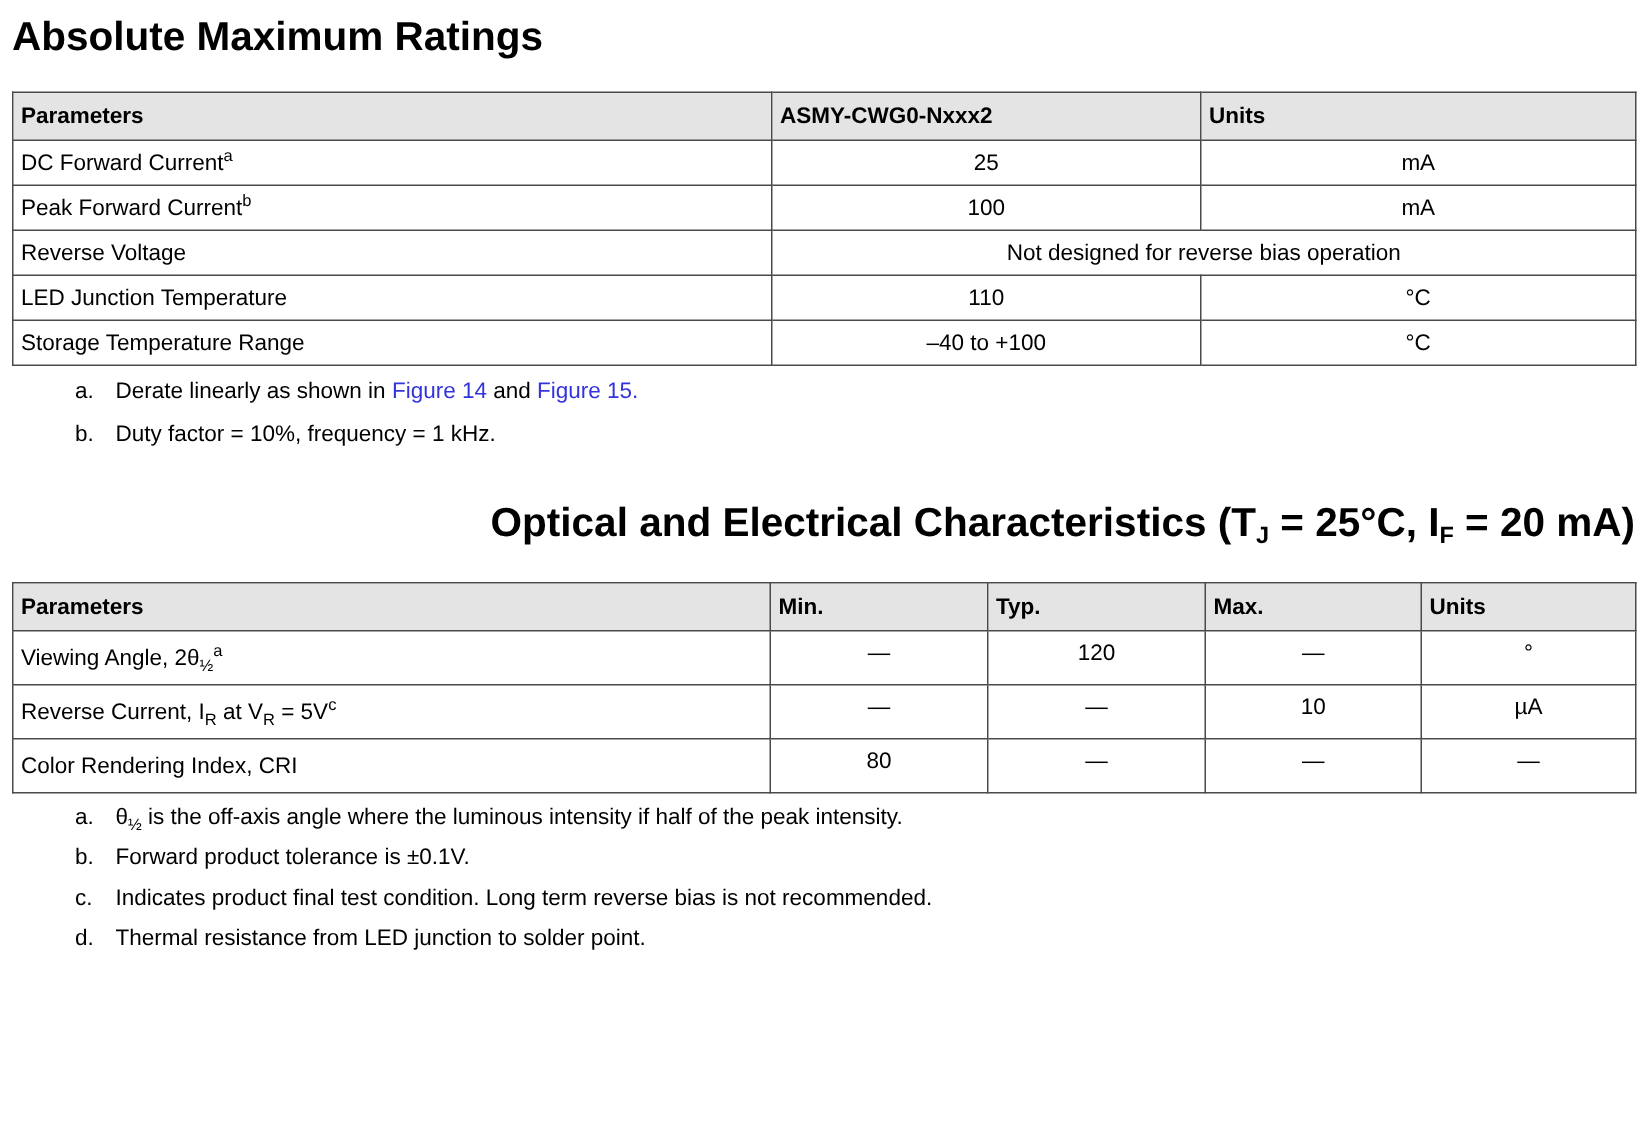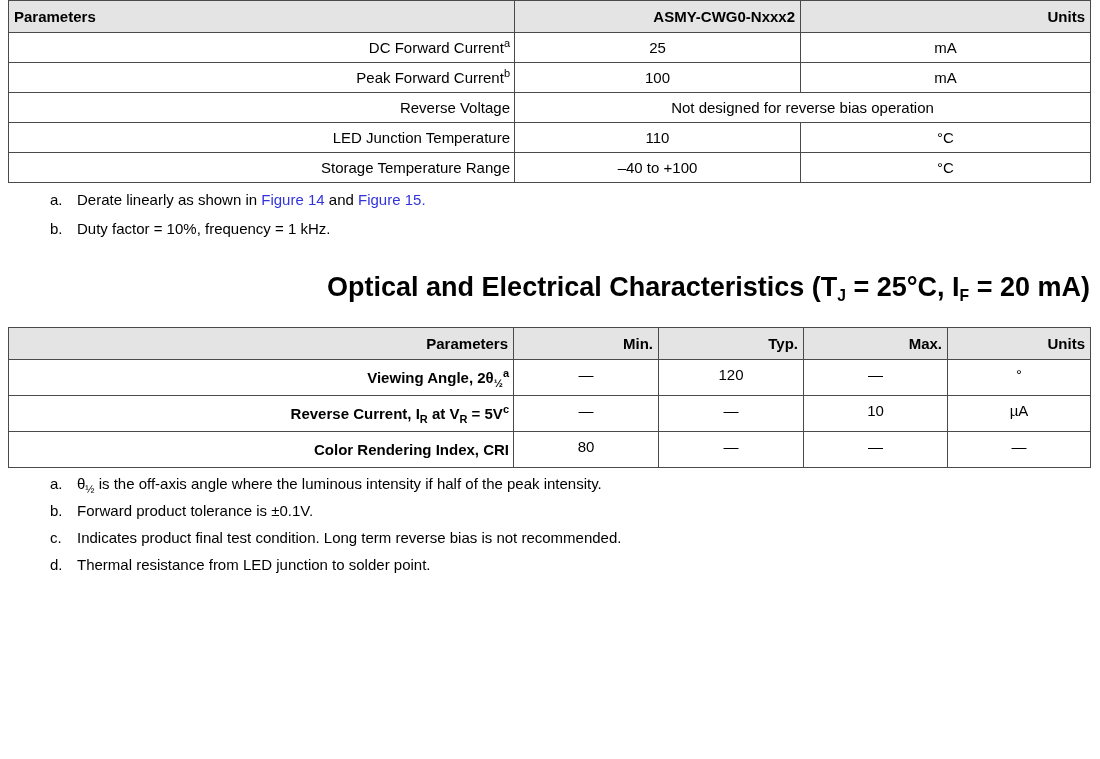--- a/index.html
+++ b/index.html
@@ -17,47 +17,48 @@
   .sec-title sub{font-size:58%;font-weight:bold;vertical-align:-5px;line-height:0;}
   table{
     border-collapse:collapse;table-layout:fixed;width:1082px;
   }
   th,td{
     border:1px solid var(--bord,#4a4a4a);
     font-size:15px;line-height:18px;box-sizing:border-box;
     overflow:hidden;white-space:nowrap;
   }
   th{
-    background:var(--hdr,#e4e4e4);font-weight:bold;text-align:right;
+    background:var(--hdr,#e4e4e4);font-weight:bold;text-align:left;
     padding:6px 5px;height:32px;
   }
   th.left{text-align:left;}
-  td.param{text-align:right;padding:4px 4px 4px 5px;}
+  td.param{text-align:left;padding:4px 4px 4px 5px;}
   td.val{text-align:center;padding:4px 4px;}
   .t1 td{height:30px;vertical-align:middle;}
   .t2 td{height:36px;}
-  .t2 td.param{vertical-align:middle;font-weight:bold;}
+  .t2 td.param{vertical-align:middle;}
   .t2 td.val{vertical-align:top;padding-top:6px;}
   sub{font-size:11px;vertical-align:-4px;line-height:0;}
   sup{font-size:11px;vertical-align:6px;line-height:0;}
   a{color:var(--link,#3333dd);text-decoration:none;cursor:pointer;}
   .fnotes{margin-left:42px;}
   #fn1{margin-top:8px;}
   #fn2{margin-top:7px;}
   .fn{display:flex;font-size:15px;line-height:18px;align-items:baseline;}
   #fn1 .fn{margin-bottom:11px;}
   #fn2 .fn{margin-bottom:9px;}
   .fn-label{width:27px;flex:none;}
   .fn-text{flex:1;}
 </style>
 </head>
 <body>
 
 <div class="page">
 
+  <h1 class="sec-title" id="title1">Absolute Maximum Ratings</h1>
 
   <table class="t1" id="table1">
     <colgroup>
       <col style="width:506px">
         <col style="width:286px">
         <col style="width:290px">
     </colgroup>
     <thead>
       <tr id="t1h">
           <th class="left">Parameters</th>

